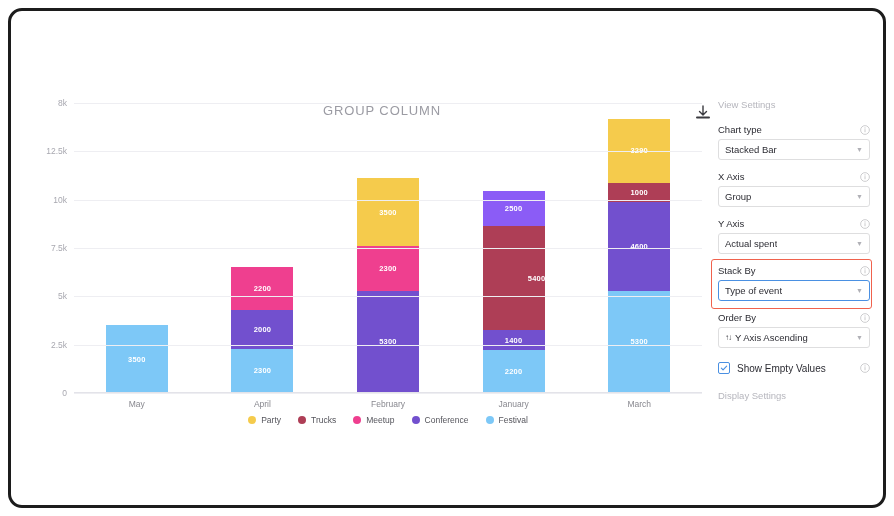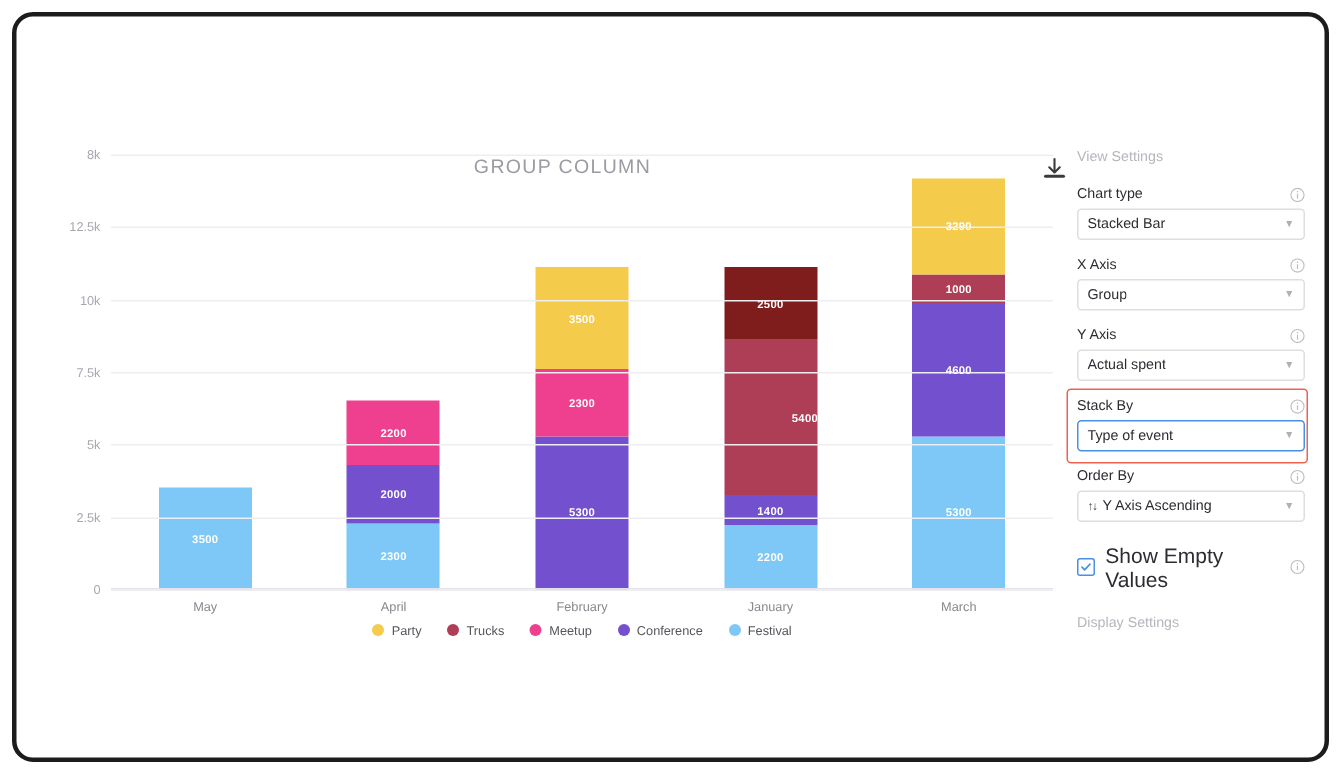--- a/index.html
+++ b/index.html
@@ -4,21 +4,21 @@
 <style>
   html,body{margin:0;padding:0;background:#ffffff;}
   body{width:894px;height:516px;overflow:hidden;font-family:"Liberation Sans",sans-serif;}
 
   .screen{position:relative;width:894px;height:516px;background:#fff;}
   .frame{position:absolute;left:8px;top:8px;width:878px;height:500px;
          border:3px solid #1c1c1c;border-radius:14px;background:#fff;box-sizing:border-box;}
 
   
   .chart-panel{position:absolute;left:20px;top:70px;width:680px;height:350px;}
-  .chart-title{position:absolute;left:4px;top:22px;width:680px;text-align:center;
+  .chart-title{position:absolute;left:11px;top:22px;width:680px;text-align:center;
       font-size:13px;letter-spacing:.9px;color:#9b9ba3;}
   .download-btn{position:absolute;right:-2px;top:22px;width:20px;height:20px;cursor:pointer;}
 
   .plot{position:absolute;left:43px;top:22px;width:628px;height:290px;}
   .gridline{position:absolute;left:0;width:100%;height:1px;background:#eeeef2;}
   .ylabel{position:absolute;right:calc(100% + 7px);font-size:8.5px;color:#a8a8b0;
       transform:translateY(-50%);white-space:nowrap;}
   .axis-bottom{position:absolute;left:0;bottom:0;width:100%;height:1px;background:#e3e3e9;}
 
   .bars{position:absolute;left:0;top:0;width:100%;height:100%;}
@@ -52,21 +52,21 @@
 
   .highlight{position:absolute;left:-7px;top:-6px;width:159px;height:48px;
       border:1.5px solid #f0624d;border-radius:3px;pointer-events:none;}
   .focus-select{border:1.5px solid #4a90e2 !important;}
 
   .checkrow{display:flex;align-items:center;justify-content:space-between;margin:14px 0 16px;}
   .checkleft{display:flex;align-items:center;gap:7px;cursor:pointer;}
   .checkbox{width:10px;height:10px;border:1px solid #4a90e2;border-radius:2px;
       display:flex;align-items:center;justify-content:center;}
   .checkbox svg{width:8px;height:8px;}
-  .check-label{font-size:14px;color:#2c2c33;}
+  .check-label{font-size:10px;color:#2c2c33;}
   .display-settings{font-size:9.5px;color:#b6b6bd;cursor:pointer;}
 </style>
 </head>
 <body>
 
 <div class="screen">
   <div class="frame">
 
     <div class="chart-panel">
       <div class="chart-title">GROUP COLUMN</div>
@@ -110,21 +110,21 @@
             <div class="bargroup" style="left: 408.6px; width: 62px;">
               <div class="seg" style="height: 42.5333px; background: rgb(125, 200, 247);">
                 <span>2200</span>
               </div>
               <div class="seg" style="height: 20px; background: rgb(114, 80, 206);">
                 <span>1400</span>
               </div>
               <div class="seg" style="height: 104.4px; background: rgb(174, 62, 86); padding-left: 46px;">
                 <span>5400</span>
               </div>
-              <div class="seg" style="height: 48px; background: #7f1d1d;">
+              <div class="seg" style="height: 35px; background: #8b5cf6;">
                 <span>2500</span>
               </div>
             </div>
             <div class="bargroup" style="left: 534.2px; width: 62px;">
               <div class="seg" style="height: 102.467px; background: rgb(125, 200, 247);">
                 <span>5300</span>
               </div>
               <div class="seg" style="height: 88.9333px; background: rgb(114, 80, 206);">
                 <span>4600</span>
               </div>

